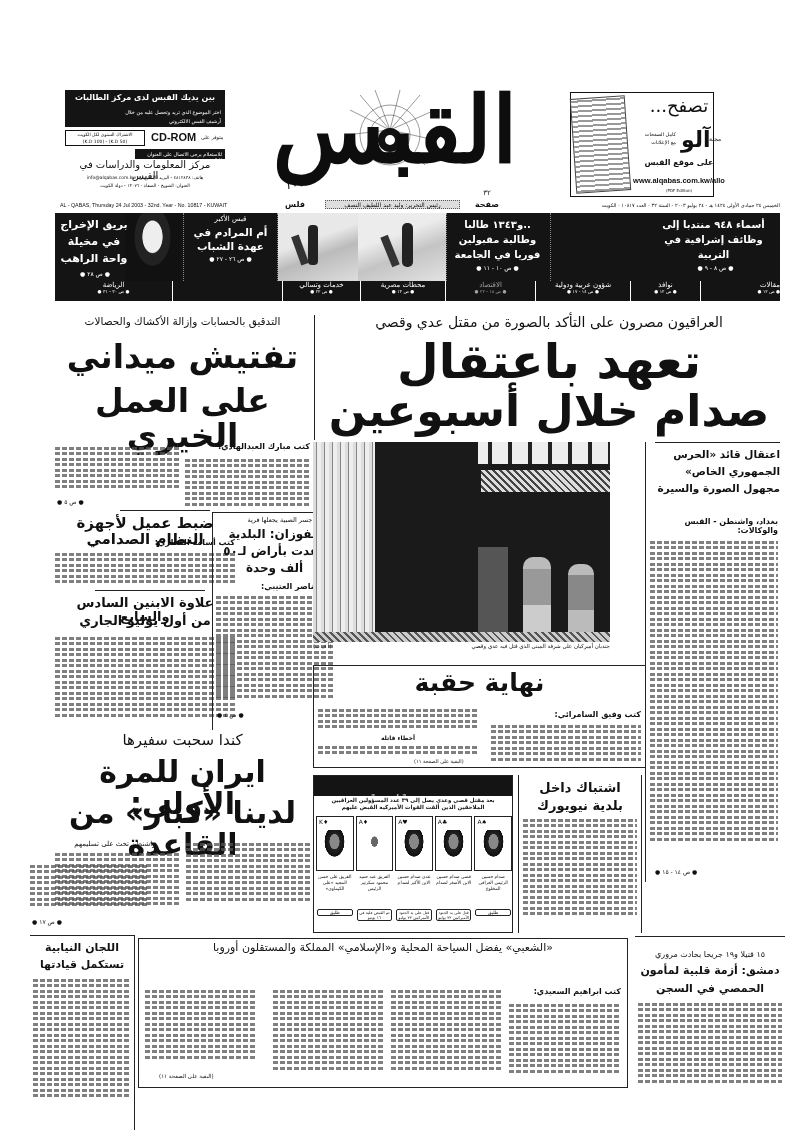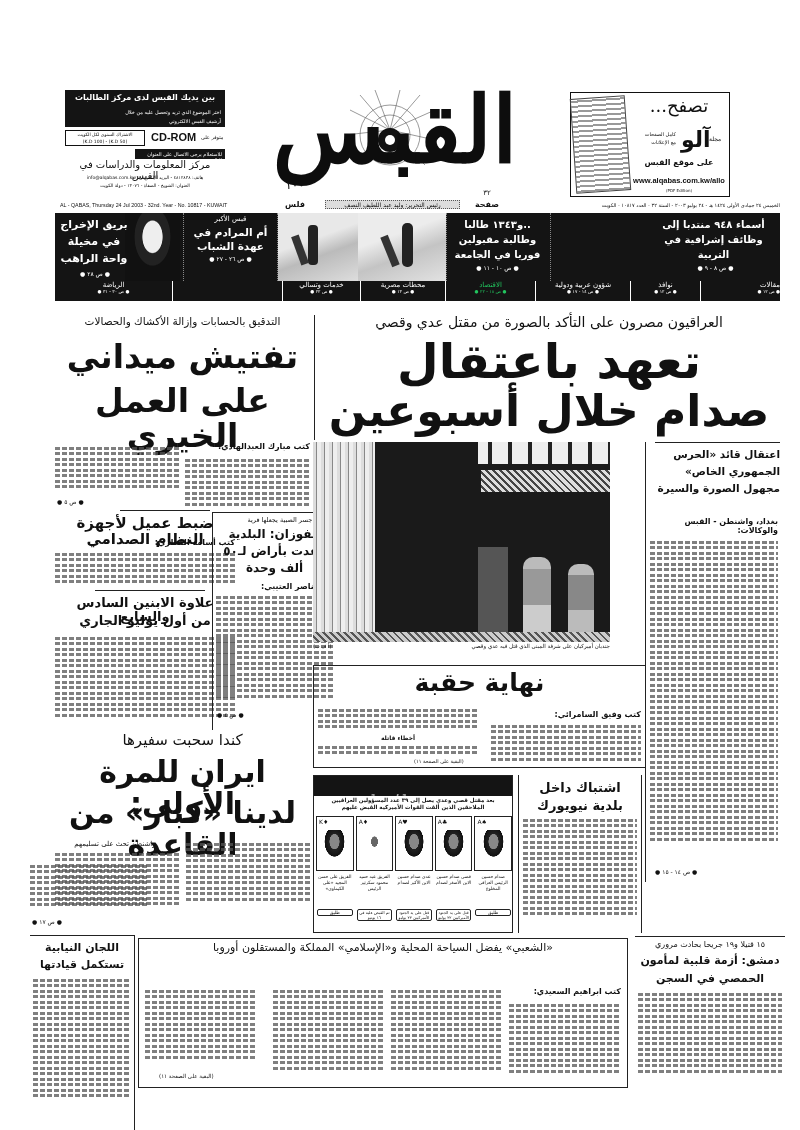--- a/index.html
+++ b/index.html
@@ -47,21 +47,21 @@
         <path d="M150 40 L120 5 M150 40 L135 0 M150 40 L160 0 M150 40 L180 5 M150 40 L195 20 M150 40 L110 20 M150 40 L105 45 M150 40 L195 50 M150 40 L120 70 M150 40 L185 75"></path>
         <circle cx="150" cy="45" r="30"></circle>
         <circle cx="150" cy="45" r="20"></circle>
       </g>
       <circle cx="150" cy="50" r="12" fill="#111"></circle>
       <circle cx="150" cy="50" r="5" fill="#fff"></circle>
     </svg>
     <div class="abs hd" style="left:0;top:-8px;width:310px;font-size:92px;letter-spacing:-2px;color:#0d0d0d;font-family:'DejaVu Serif',serif">القبس</div>
   </div>
 
-  <div class="abs" style="left:510px;top:2px;width:160px;height:105px;border:1.5px solid #111">
+  <div class="abs" style="left:510px;top:2px;width:144px;height:105px;border:1.5px solid #111">
     <div class="abs" style="left:2px;top:4px;width:55px;height:95px;background:repeating-linear-gradient(0deg,#999 0 2px,#fff 2px 5px);border:1px solid #444;transform:rotate(-4deg)"></div>
     <div class="abs hd" style="left:60px;top:4px;width:96px;font-size:18px;font-weight:normal;font-family:'DejaVu Serif',serif">تصفح...</div>
     <div class="abs" style="left:138px;top:42px;font-size:6px">مجلة</div>
     <div class="abs" style="left:110px;top:34px;font-size:22px;font-weight:bold">آلو</div>
     <div class="abs rtl" style="left:60px;top:38px;width:45px;font-size:5px">كامل الصفحات</div>
     <div class="abs rtl" style="left:60px;top:46px;width:45px;font-size:5px">مع الإعلانات</div>
     <div class="abs hd" style="left:60px;top:66px;width:96px;font-size:8px">على موقع القبس</div>
     <div class="abs" style="left:56px;top:83px;width:104px;font-size:7.5px;font-weight:bold;font-family:'Liberation Sans',sans-serif;text-align:center">www.alqabas.com.kw/allo</div>
     <div class="abs ctr" style="left:60px;top:95px;width:96px;font-size:4px">(PDF Edition)</div>
   </div>
@@ -125,21 +125,21 @@
     <div style="font-size:4.5px;direction:rtl">● ص ١٢ ●</div>
   </div>
   <div style="width:70px;border-left:1px solid #fff;color:#fff;text-align:center">
     <div style="font-size:7px;direction:rtl">نوافذ</div>
     <div style="font-size:4.5px;direction:rtl">● ص ١٢ ●</div>
   </div>
   <div style="width:95px;border-left:1px solid #fff;color:#fff;text-align:center">
     <div style="font-size:7px;direction:rtl">شؤون عربية ودولية</div>
     <div style="font-size:4.5px;direction:rtl">● ص ١٤ - ١٧ ●</div>
   </div>
-  <div style="width:90px;border-left:1px solid #fff;color:#22c55e;text-align:center">
+  <div style="width:90px;border-left:1px solid #fff;color:#a3a3a3;text-align:center">
     <div style="font-size:7px;direction:rtl">الاقتصاد</div>
     <div style="font-size:4.5px;direction:rtl">● ص ١٨ - ٢٢ ●</div>
   </div>
   <div style="width:85px;border-left:1px solid #fff;color:#fff;text-align:center">
     <div style="font-size:7px;direction:rtl">محطات مصرية</div>
     <div style="font-size:4.5px;direction:rtl">● ص ١٣ ●</div>
   </div>
   <div style="width:78px;border-left:1px solid #fff;color:#fff;text-align:center">
     <div style="font-size:7px;direction:rtl">خدمات وتسالي</div>
     <div style="font-size:4.5px;direction:rtl">● ص ٢٢ ●</div>
@@ -556,21 +556,21 @@
       <span class="ln"></span>
       <span class="ln"></span>
       <span class="ln"></span>
       <span class="ln"></span>
       <span class="ln"></span>
       <span class="ln"></span>
     </div>
 </div>
 
 <div class="abs" style="left:635px;top:936px;width:150px;height:160px;border-top:1px solid #222">
-  <div class="hd" style="font-size:8px;font-weight:normal;margin-top:4px">١٥ قتيلا و١٩ جريحا بحادث مروري</div>
+  <div class="hd" style="font-size:8px;font-weight:normal;margin-top:14px">١٥ قتيلا و١٩ جريحا بحادث مروري</div>
   <div class="hd" style="font-size:11px;margin-top:6px">دمشق: أزمة قلبية لمأمون</div>
   <div class="hd" style="font-size:11px;margin-top:6px">الحمصي في السجن</div>
   <div class="txt" style="padding:6px 3px 0;height:100px">
       <span class="ln"></span>
       <span class="ln"></span>
       <span class="ln"></span>
       <span class="ln"></span>
       <span class="ln"></span>
       <span class="ln"></span>
       <span class="ln"></span>

